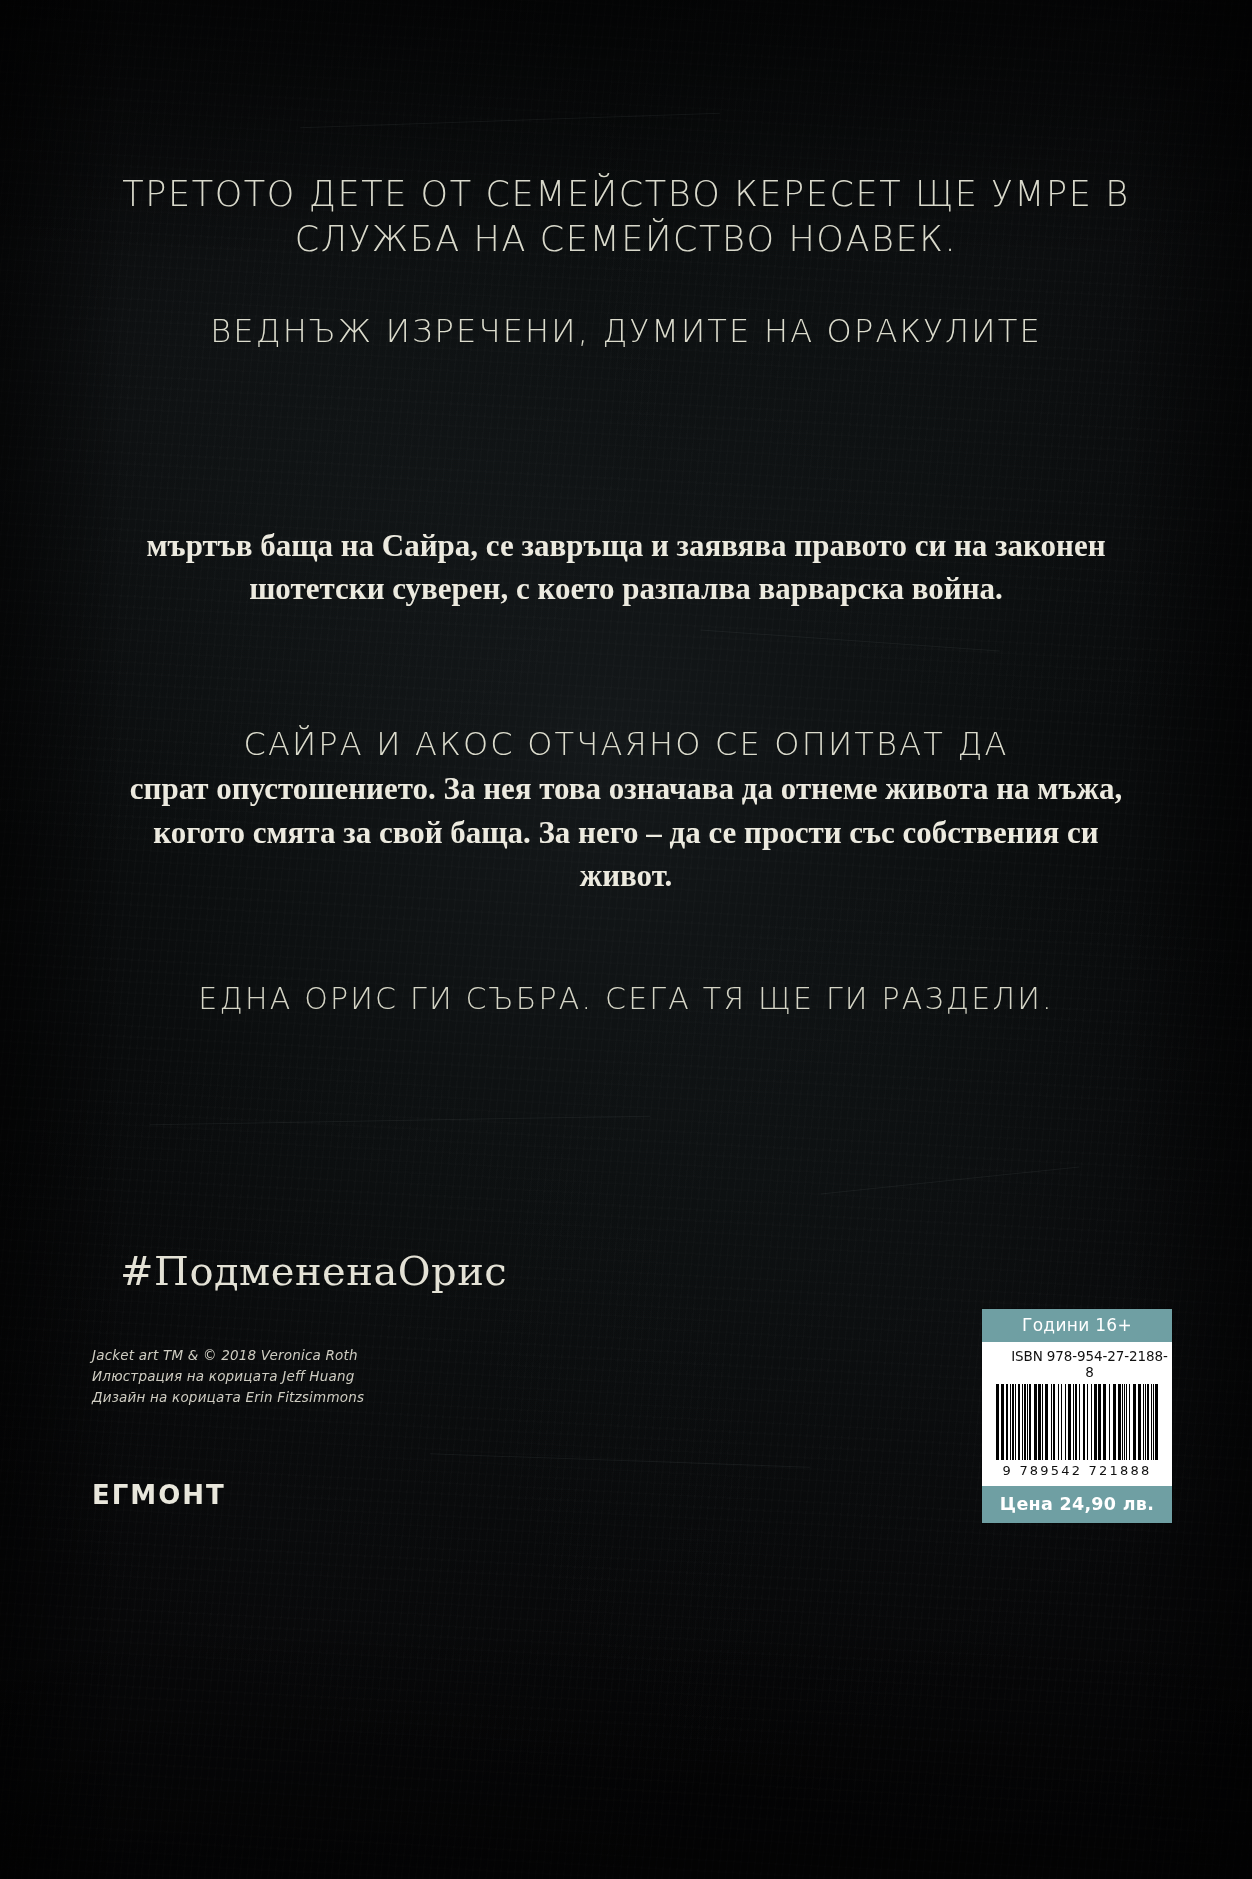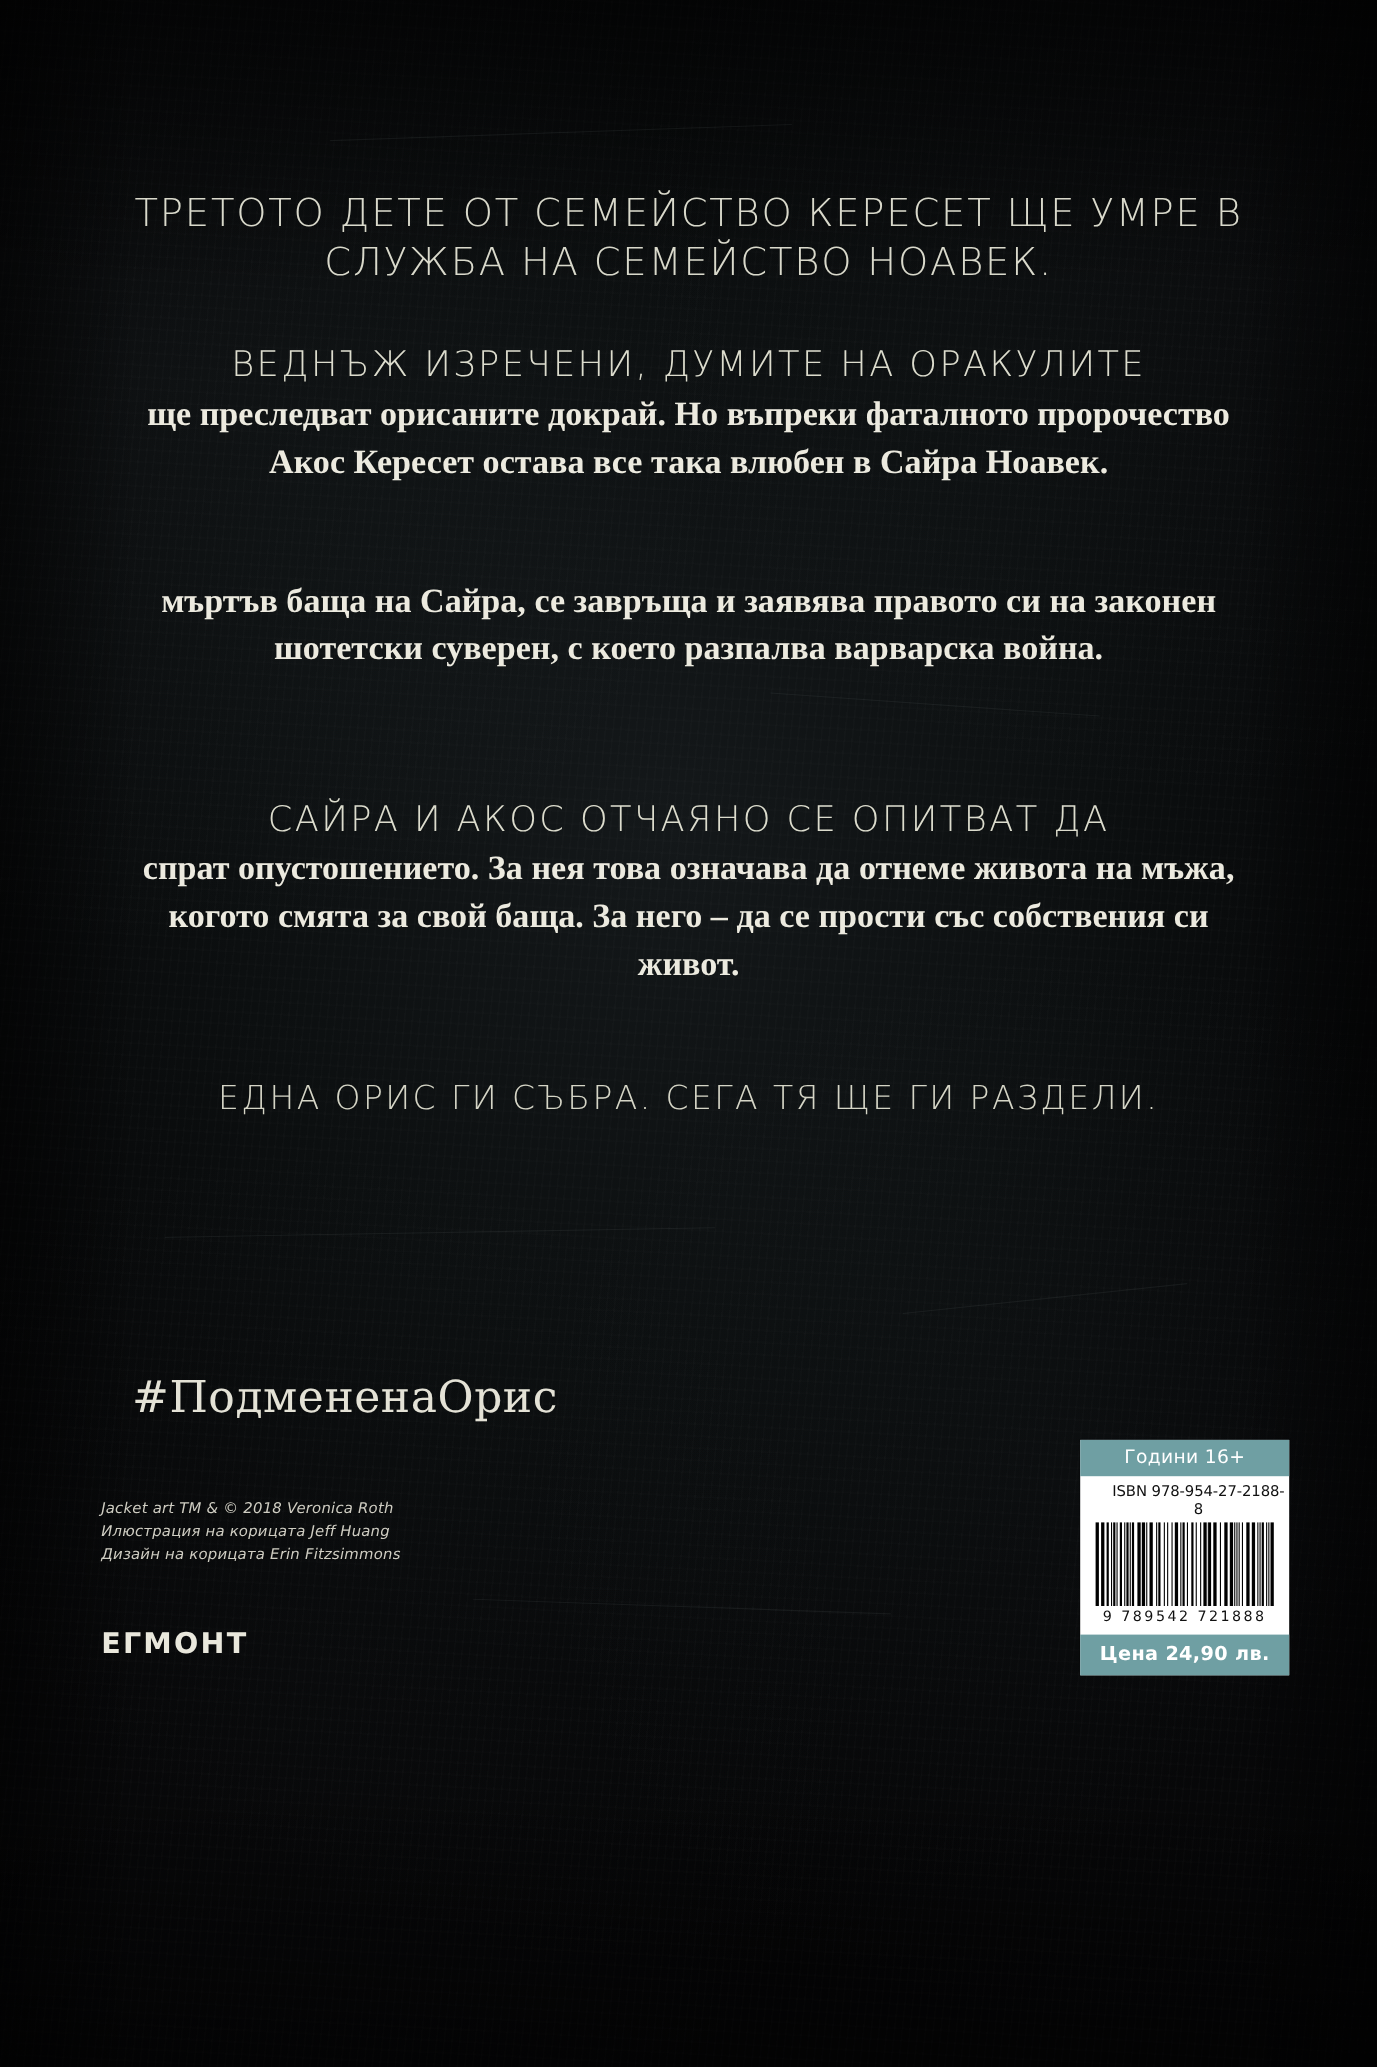--- a/index.html
+++ b/index.html
@@ -131,21 +131,20 @@
   .credits {
     position: absolute;
     left: 92px;
     top: 1345px;
     font-family: "DejaVu Sans", sans-serif;
     font-style: italic;
     font-size: 13.5px;
     line-height: 1.55;
     color: #cfcdc2;
     letter-spacing: .2px;
-    margin-top: 16px;
   }
 
   .publisher {
     position: absolute;
     left: 92px;
     top: 1480px;
     font-family: "DejaVu Sans", sans-serif;
     font-weight: 700;
     font-size: 26px;
     letter-spacing: 2px;
@@ -223,21 +222,20 @@
   <div class="scratch" style="left:150px; top:1120px; width:500px; height:1px; transform: rotate(-1deg);"></div>
   <div class="scratch" style="left:820px; top:1180px; width:260px; height:1px; transform: rotate(-6deg);"></div>
   <div class="scratch" style="left:430px; top:1460px; width:380px; height:1px; transform: rotate(2deg);"></div>
 
   <div class="content">
 
     <div class="tagline">ТРЕТОТО ДЕТЕ ОТ СЕМЕЙСТВО КЕРЕСЕТ ЩЕ УМРЕ В СЛУЖБА НА СЕМЕЙСТВО НОАВЕК.</div>
 
     <div class="block" id="block1">
       <span class="lead">ВЕДНЪЖ ИЗРЕЧЕНИ, ДУМИТЕ НА ОРАКУЛИТЕ</span>
-      <span class="body">ще преследват орисаните докрай. Но въпреки фаталното пророчество Акос Кересет остава все така влюбен в Сайра Ноавек.</span>
     </div>
 
     <div class="block" id="block2">
       <span class="body">мъртъв баща на Сайра, се завръща и заявява правото си на законен шотетски суверен, с което разпалва варварска война.</span>
     </div>
 
     <div class="block" id="block3">
       <span class="lead">САЙРА И АКОС ОТЧАЯНО СЕ ОПИТВАТ ДА</span>
       <span class="body">спрат опустошението. За нея това означава да отнеме живота на мъжа, когото смята за свой баща. За него – да се прости със собствения си живот.</span>
     </div>

